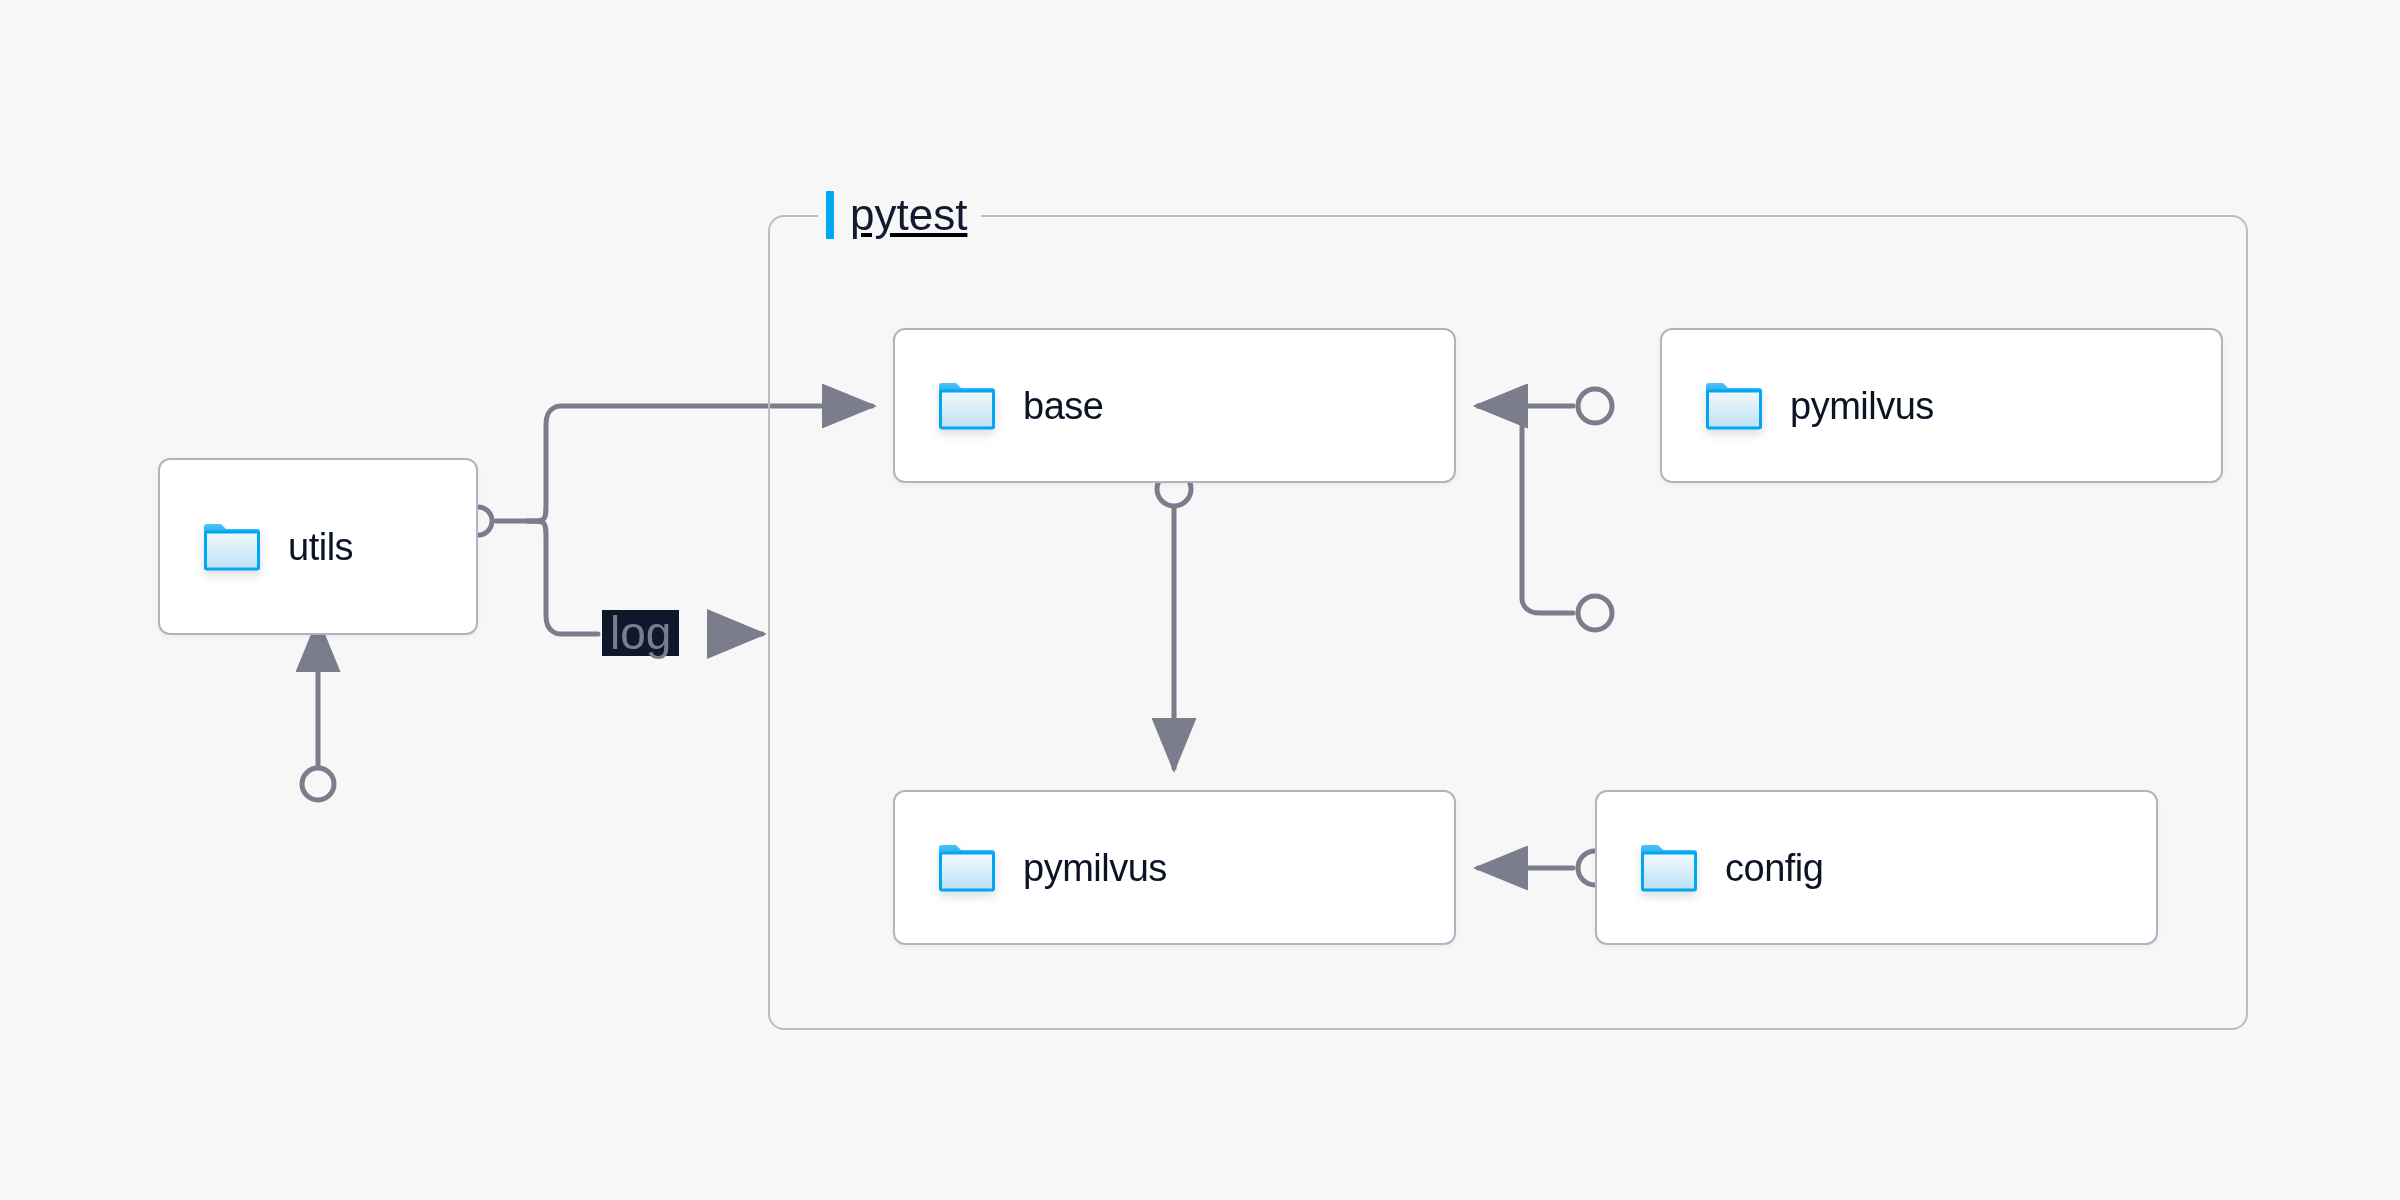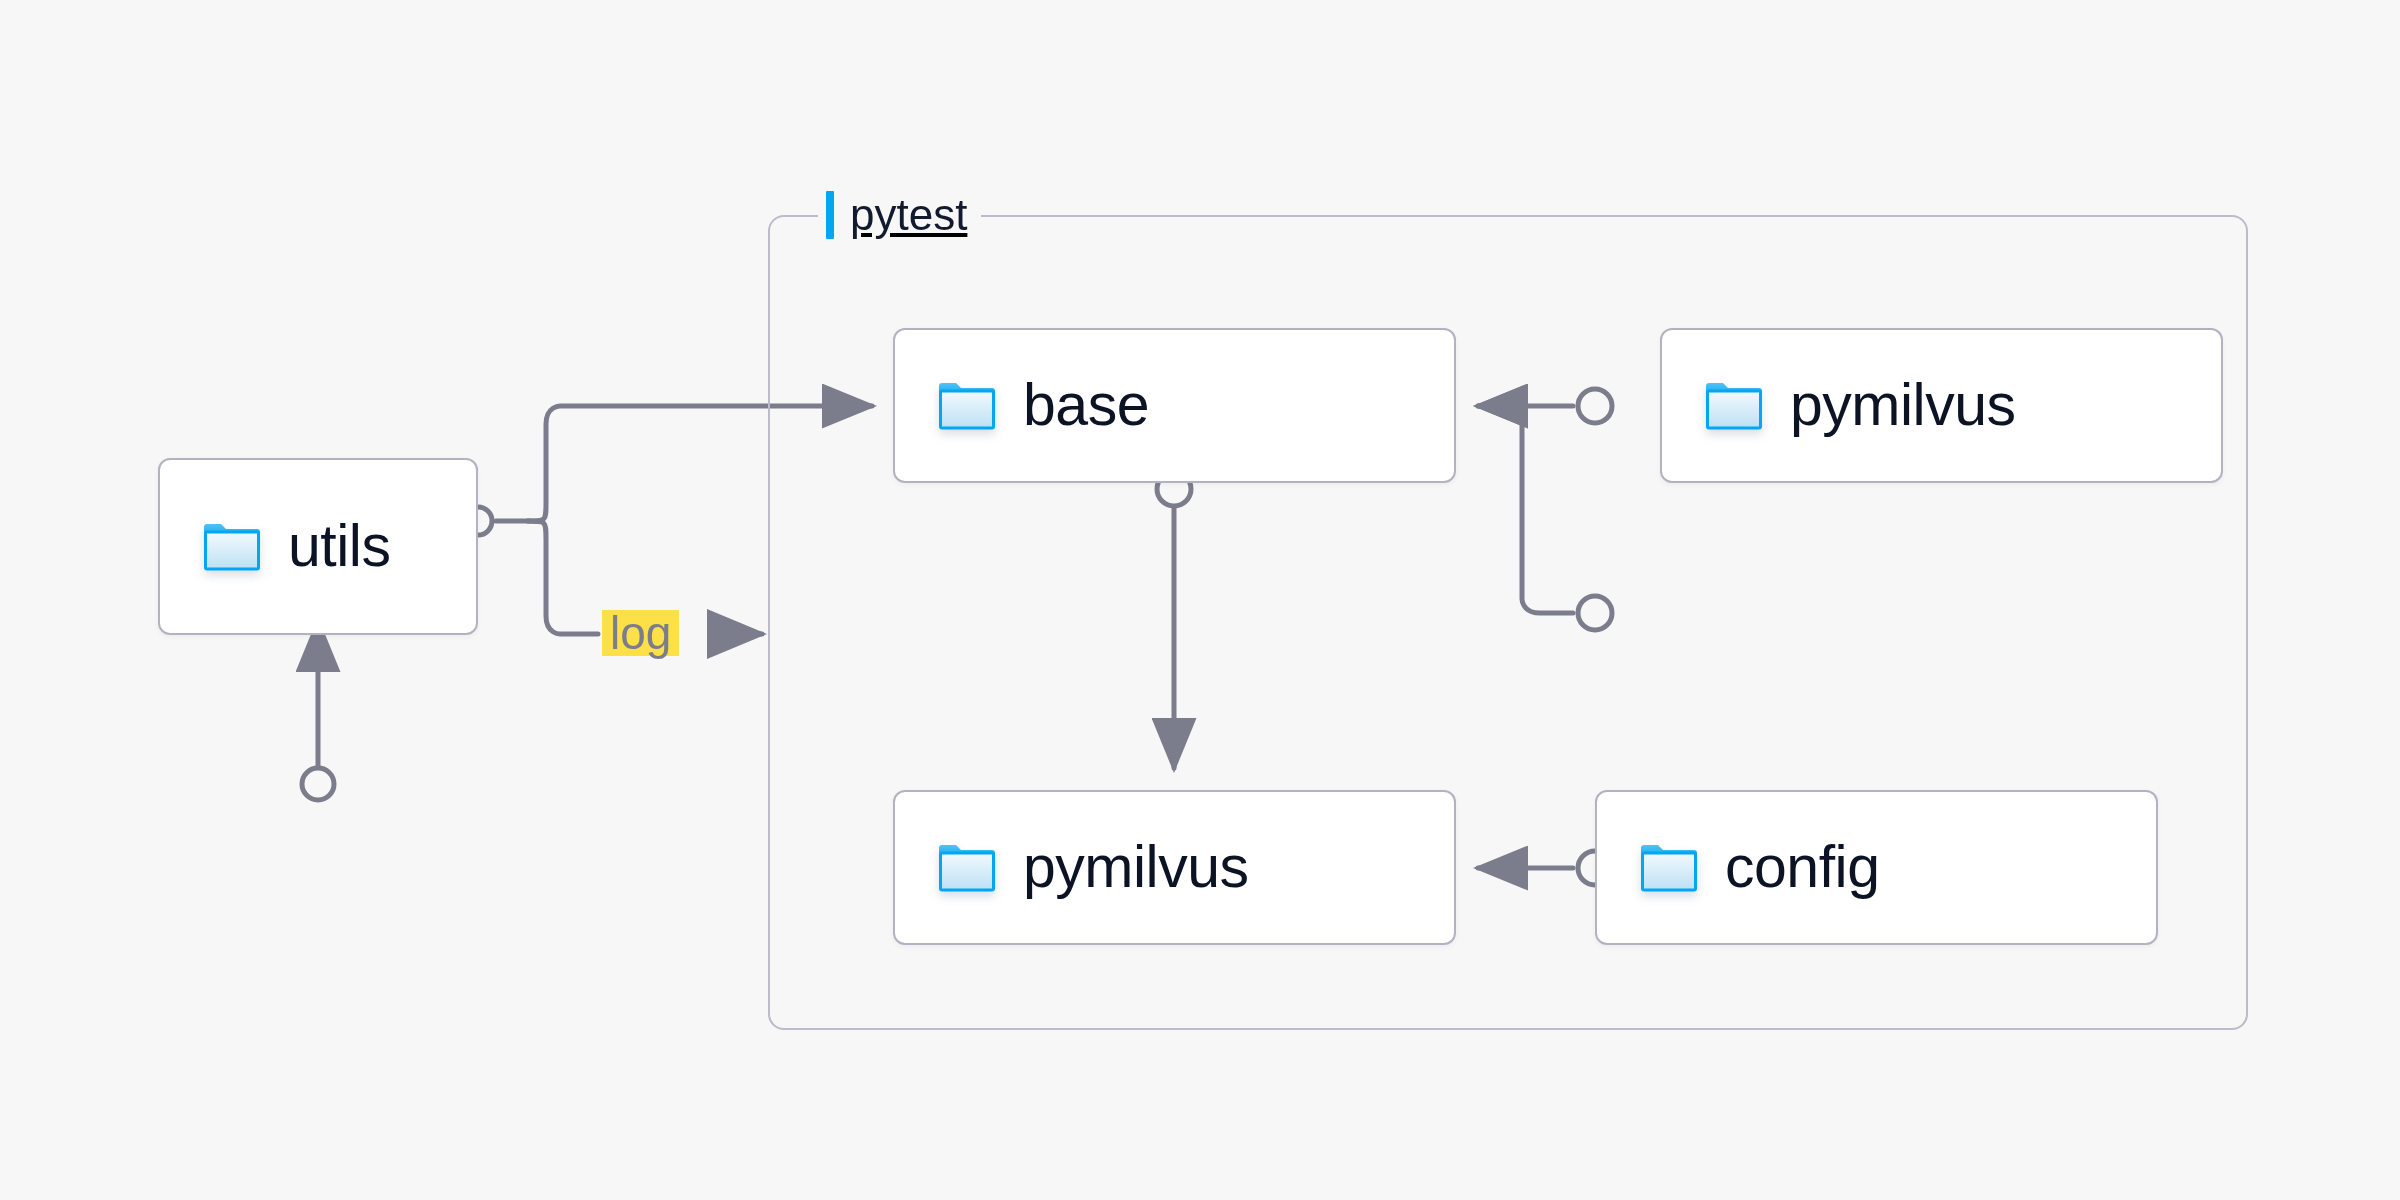--- a/index.html
+++ b/index.html
@@ -40,21 +40,21 @@
     padding-left: 42px;
   }
   .folder-icon {
     width: 60px;
     height: 50px;
     flex: 0 0 auto;
     position: relative;
     filter: drop-shadow(0 5px 5px rgba(40,60,90,0.17));
   }
   .node-label {
-    font-size: 59px;
+    font-size: 38px;
     letter-spacing: -0.5px;
     color: #0b1325;
     white-space: nowrap;
     line-height: 1;
   }
   .group-box {
     position: absolute;
     box-sizing: border-box;
     border: 2px solid #bcbbc9;
     border-radius: 16px;
@@ -82,21 +82,21 @@
     font-size: 44px;
     color: #111a2e;
     line-height: 1;
     white-space: nowrap;
   }
   .edge-label {
     position: absolute;
     font-size: 46px;
     color: #7b7c8c;
     line-height: 1;
-    background: #fde047;
+    background: #0f172a;
     padding: 0 8px;
     z-index: 4;
     white-space: nowrap;
   }
 </style>
 </head>
 <body>
 
 <div id="stage">
 

